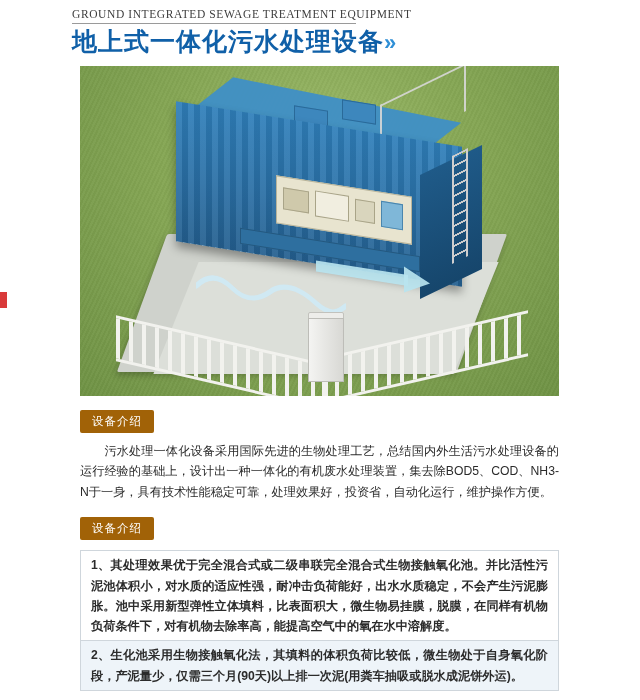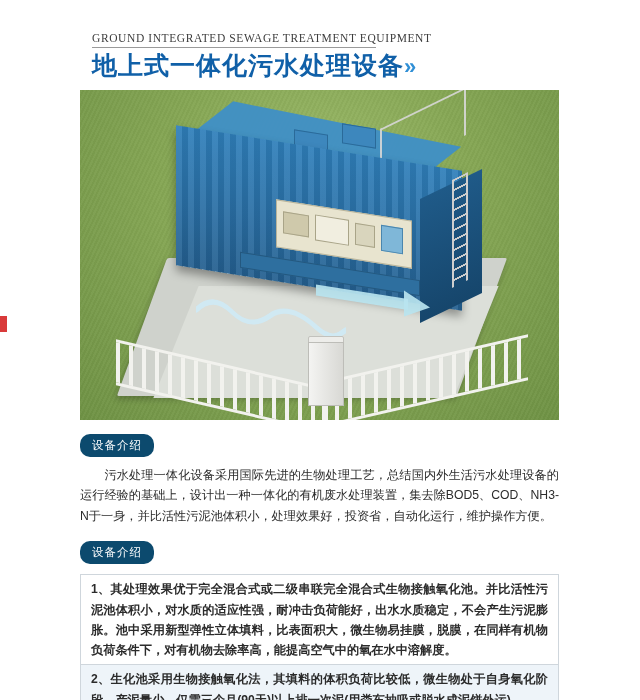--- a/index.html
+++ b/index.html
@@ -18,22 +18,21 @@
 
   .page {
     position: relative;
     width: 640px;
     height: 700px;
     padding: 0;
   }
 
   
   .header {
-    padding: 8px 0 0 92px;
-    margin-top: 24px;
+    padding: 8px 0 0 72px;
   }
   .header-en {
     font-size: 11.5px;
     letter-spacing: 0.6px;
     color: #3d3d3d;
     font-family: "Liberation Serif", serif;
     white-space: nowrap;
   }
   .header-rule {
     height: 1px;
@@ -213,25 +212,25 @@
     border-top:3px solid #f2f2ee;
     border-bottom:3px solid #f2f2ee;
   }
   .fence-a{left:0;top:22px;width:214px;transform:skewY(13deg);}
   .fence-b{left:206px;top:16px;width:206px;transform:skewY(-13deg);}
 
   
   .sec-head {
     margin: 14px 0 0 80px;
     display: inline-block;
-    background: #0c4a6e;
+    background: #a16207;
     color: #ffffff;
     font-size: 11.5px;
     padding: 4px 12px;
-    border-radius: 10px;
+    border-radius: 2px;
     letter-spacing: 1px;
   }
   .intro {
     margin: 8px 80px 0 80px;
     width: 479px;
     font-size: 12.2px;
     line-height: 1.72;
     color: #2b2b2b;
     text-align: justify;
     text-indent: 2em;
@@ -310,21 +309,21 @@
       <div class="arrow-body"></div>
       <div class="arrow-head"></div>
     </div>
 
     <div class="tank-top"></div>
     <div class="tank"></div>
   </div>
 
   
   <div class="sec-head">设备介绍</div>
-  <p class="intro">污水处理一体化设备采用国际先进的生物处理工艺，总结国内外生活污水处理设备的运行经验的基础上，设计出一种一体化的有机废水处理装置，集去除BOD5、COD、NH3-N于一身，并比活性污泥池体积小，处理效果好，投资省，自动化运行，维护操作方便。</p>
+  <p class="intro">污水处理一体化设备采用国际先进的生物处理工艺，总结国内外生活污水处理设备的运行经验的基础上，设计出一种一体化的有机废水处理装置，集去除BOD5、COD、NH3-N于一身，具有技术性能稳定可靠，处理效果好，投资省，自动化运行，维护操作方便。</p>
 
   
   <div class="sec-head">设备介绍</div>
   <div class="features">
     <div class="feature">1、其处理效果优于完全混合式或二级串联完全混合式生物接触氧化池。并比活性污泥池体积小，对水质的适应性强，耐冲击负荷能好，出水水质稳定，不会产生污泥膨胀。池中采用新型弹性立体填料，比表面积大，微生物易挂膜，脱膜，在同样有机物负荷条件下，对有机物去除率高，能提高空气中的氧在水中溶解度。</div>
     <div class="feature alt">2、生化池采用生物接触氧化法，其填料的体积负荷比较低，微生物处于自身氧化阶段，产泥量少，仅需三个月(90天)以上排一次泥(用粪车抽吸或脱水成泥饼外运)。</div>
 
   </div>
 
 </div>

